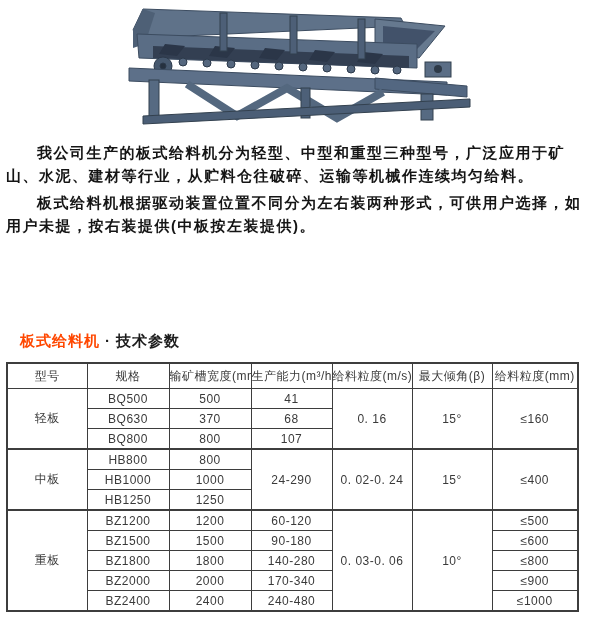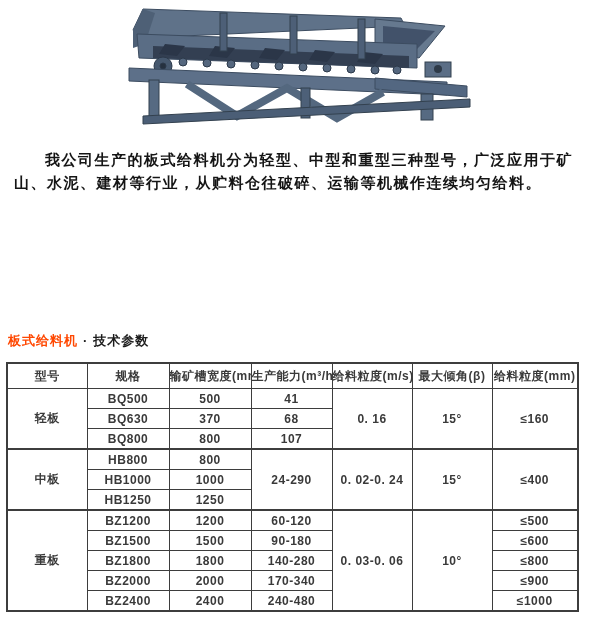--- a/index.html
+++ b/index.html
@@ -9,35 +9,35 @@
     font-family:"Liberation Sans","DejaVu Sans",sans-serif;
   }
   .photo{
     position:absolute;left:125px;top:4px;width:347px;height:122px;
   }
   .intro{
     position:absolute;left:2px;top:137px;width:598px;
     font-size:15px;line-height:23px;font-weight:bold;color:#151515;
     letter-spacing:1.5px;
   }
-  .intro p{margin:12px;text-indent:31px;font-family:Liberation Serif, serif;}
+  .intro p{margin:4px;text-indent:31px;}
   .section-heading{
-    position:absolute;left:8px;top:332px;
-    font-size:13px;font-weight:bold;color:#1c1c1c;letter-spacing:1px;
+    position:absolute;left:20px;top:332px;
+    font-size:15px;font-weight:bold;color:#1c1c1c;letter-spacing:1px;
   }
   .section-heading .product{color:#ff4700;}
   .section-heading .sep{padding:0 5px;}
   table.specs{
     position:absolute;left:6px;top:362px;
     border-collapse:collapse;table-layout:fixed;width:571px;
     border:2px solid #3d3d3d;
   }
   table.specs th,table.specs td{
     border:1px solid #3d3d3d;text-align:center;vertical-align:middle;
-    font-weight:bold;color:#3a3a3a;padding:0;
+    font-weight:normal;color:#3a3a3a;padding:0;
     font-size:12px;letter-spacing:0.5px;overflow:hidden;white-space:nowrap;
   }
   table.specs th{height:24px;font-size:12px;}
   table.specs td{height:19px;margin-left:20px;}
   table.specs tr.gs td{border-top-width:2px;text-align:center;}
 </style>
 </head>
 <body>
 
 <div class="photo">
@@ -98,20 +98,21 @@
       <rect x="296" y="90" width="12" height="26" fill="#566a82" stroke="#33414f"></rect>
       <rect x="176" y="84" width="9" height="30" fill="#4d6078" stroke="#33414f"></rect>
     </g>
 
     <polygon points="18,112 345,95 345,103 18,120" fill="#4b5e76" stroke="#33414f" stroke-width="1"></polygon>
   </svg>
 </div>
 
 <div class="intro">
   <p>我公司生产的板式给料机分为轻型、中型和重型三种型号，广泛应用于矿山、水泥、建材等行业，从贮料仓往破碎、运输等机械作连续均匀给料。</p>
+  <p>板式给料机根据驱动装置位置不同分为左右装两种形式，可供用户选择，如用户未提，按右装提供(中板按左装提供)。</p>
 </div>
 
 <div class="section-heading">
   <span class="product">板式给料机</span><span class="sep">·</span><span>技术参数</span>
 </div>
 
 <table class="specs">
   <colgroup>
     <col style="width:80px">
       <col style="width:82px">

